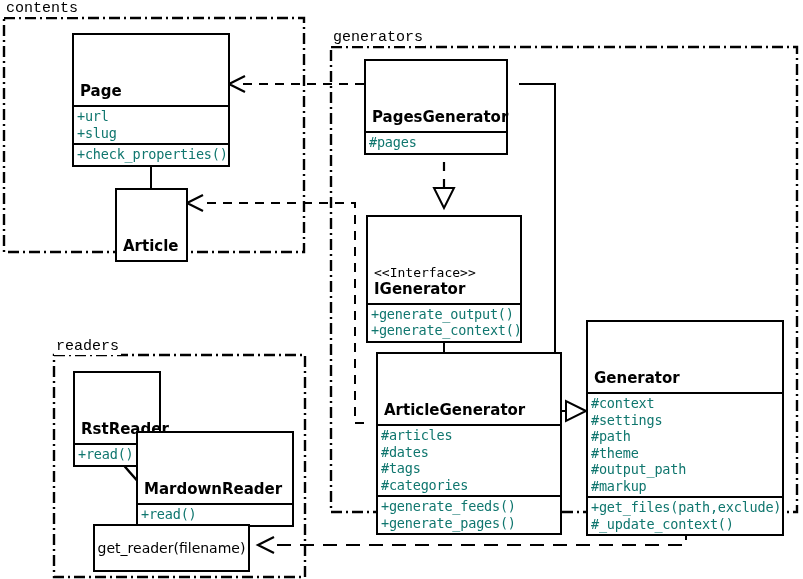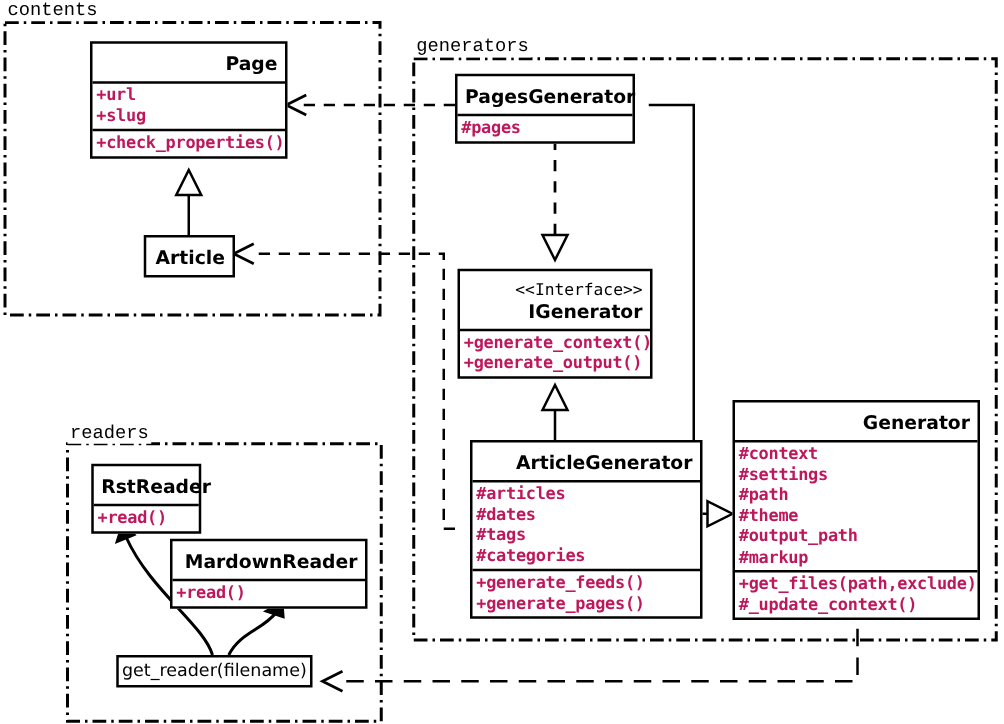--- a/index.html
+++ b/index.html
@@ -28,47 +28,47 @@
     padding: 0 2px;
   }
   .umlbox {
     position: absolute;
     box-sizing: border-box;
     border: 2px solid #000000;
     background: #ffffff;
     z-index: 5;
   }
   .umlbox .cls-title {
-    text-align: right;
+    text-align: left;
     font-weight: bold;
     font-size: 15px;
     font-family: "DejaVu Sans", sans-serif;
     color: #000000;
     padding: 8px 6px 5px 6px;
     line-height: 1.15;
+    margin-top: 40px;
   }
   .umlbox .stereotype {
     display: block;
     font-weight: normal;
     font-size: 13px;
     font-family: "DejaVu Sans Mono", monospace;
     line-height: 1.2;
   }
   .umlbox .compartment {
     border-top: 2px solid #000000;
     padding: 1px 3px 2px 3px;
   }
   .umlbox .member {
     font-family: "DejaVu Sans Mono", monospace;
     font-size: 13.5px;
     line-height: 16.5px;
-    color: #be185d;
+    color: #0f766e;
     white-space: nowrap;
     letter-spacing: -0.2px;
-    font-weight: bold;
   }
   .plainbox {
     position: absolute;
     box-sizing: border-box;
     border: 2px solid #000000;
     background: #ffffff;
     z-index: 5;
     display: flex;
     align-items: center;
     justify-content: center;
@@ -172,22 +172,22 @@
       <div class="member">#pages</div>
     </div>
   </div>
 
   <div class="umlbox" style="left:366px; top:215px; width:156px;">
     <div class="cls-title">
       <span class="stereotype">&lt;&lt;Interface&gt;&gt;</span>
       <span>IGenerator</span>
     </div>
     <div class="compartment">
+      <div class="member">+generate_output()</div>
       <div class="member">+generate_context()</div>
-      <div class="member">+generate_output()</div>
     </div>
   </div>
 
   <div class="umlbox" style="left:376px; top:352px; width:186px;">
     <div class="cls-title">ArticleGenerator</div>
     <div class="compartment">
       <div class="member">#articles</div>
       <div class="member">#dates</div>
       <div class="member">#tags</div>
       <div class="member">#categories</div>
@@ -221,17 +221,17 @@
     </div>
   </div>
 
   <div class="umlbox" style="left:136px; top:431px; width:158px;">
     <div class="cls-title">MardownReader</div>
     <div class="compartment">
       <div class="member">+read()</div>
     </div>
   </div>
 
-  <div class="plainbox" style="left:93px; top:524px; width:157px; height:26px;">
+  <div class="plainbox" style="left:93px; top:524px; width:157px; height:48px;">
     <span>get_reader(filename)</span>
   </div>
 
 </div>
 
 </body></html>

